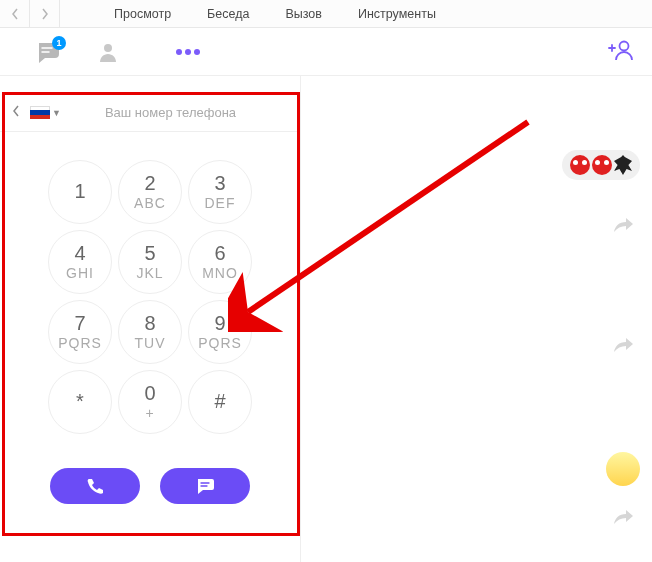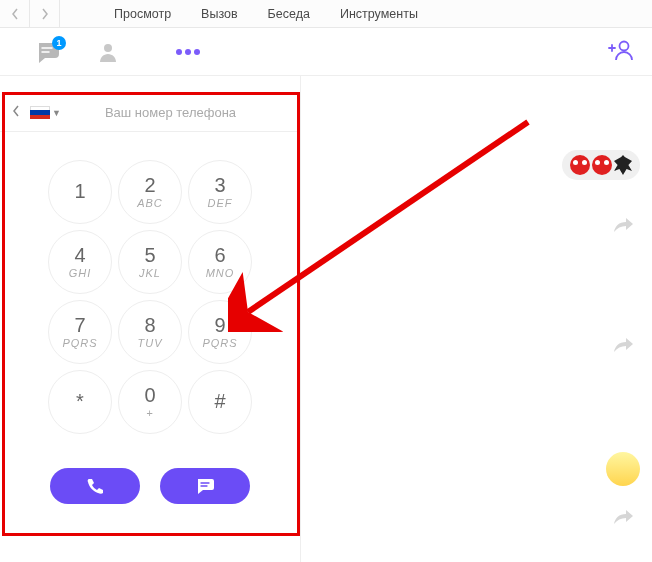--- a/index.html
+++ b/index.html
@@ -1,40 +1,40 @@
 <!DOCTYPE html>
 <html><head>
 <meta charset="utf-8">
 <style>
   * { box-sizing: border-box; margin: 0; padding: 0; font-family: -apple-system, BlinkMacSystemFont, "Segoe UI", Arial, sans-serif; }
   body { width: 652px; height: 562px; background: #fff; position: relative; overflow: hidden; }
   .titlebar { height: 28px; display: flex; align-items: center; border-bottom: 1px solid #e8e8e8; background: #fcfcfc; }
   .navback, .navfwd { width: 30px; height: 28px; display:flex; align-items:center; justify-content:center; color:#b5b5b5; border-right:1px solid #e8e8e8; }
-  .menu { display:flex; gap:2px; padding-left:40px; }
+  .menu { display:flex; gap:8px; padding-left:40px; }
   .menu-item { font-size:12.5px; color:#4a4a4a; padding:0 14px; line-height:28px; }
   .tabbar { height:48px; display:flex; align-items:center; padding:0 18px; border-bottom:1px solid #eee; position:relative; }
   .tab-icon { width:60px; display:flex; justify-content:center; align-items:center; color:#b8b8b8; position:relative; }
   .tab-chat { position:relative; }
   .badge { position:absolute; top:-4px; right:12px; background:#0099ff; color:#fff; font-size:9px; border-radius:50%; width:14px; height:14px; display:flex; align-items:center; justify-content:center; font-weight:bold; }
   .tab-more { margin-left:20px; }
   .add-contact { position:absolute; right:18px; color:#7b5cfa; }
   .main { display:flex; height:calc(100% - 76px); }
   .dialpad-panel { width:300px; position:relative; padding:10px 0 20px; }
   .highlight-box { position:absolute; left:2px; top:92px; width:298px; height:444px; border:3px solid #e60000; pointer-events:none; z-index:50; }
   .phone-input-row { display:flex; align-items:center; height:38px; padding:0 8px; margin-top:8px; border-bottom:1px solid #eee; }
   .collapse-arrow { color:#888; font-size:13px; cursor:pointer; padding:0 4px; }
   .flag { width:20px; height:14px; margin:0 2px 0 6px; display:inline-block; }
   .flag-stripe { height:4.66px; }
   .flag-dd { font-size:9px; color:#888; margin-right:4px; }
   .phone-input { border:none; outline:none; font-size:13px; flex:1; color:#333;margin-left:40px; }
   .phone-input::placeholder { color:#aaa; }
   .keypad { display:grid; grid-template-columns:repeat(3,64px); grid-template-rows:repeat(4,64px); gap:6px 6px; justify-content:center; margin-top:28px; }
   .key { border:1px solid #eee; border-radius:50%; display:flex; flex-direction:column; align-items:center; justify-content:center; color:#666; background:#fff; }
   .key-digit { font-size:20px; font-weight:300; line-height:1; }
-  .key-letters { font-size:11px; letter-spacing:1px; color:#aaa; margin-top:2px;font-style:italic; }
+  .key-letters { font-size:14px; letter-spacing:1px; color:#aaa; margin-top:2px; }
   .action-row { display:flex; justify-content:center; gap:20px; margin-top:34px; }
   .action-btn { width:90px; height:36px; border-radius:18px; background:#6b4cf6; display:flex; align-items:center; justify-content:center; color:#fff; }
   .chat-panel { flex:1; position:relative; border-left:1px solid #eee; }
   .sticker-bubble { position:absolute; right:12px; top:74px; background:#f0f0f0; border-radius:16px; padding:5px 8px; display:flex; gap:2px; }
   .emoji-face { width:20px; height:20px; border-radius:50%; background:#e02020; position:relative; }
   .emoji-face::before, .emoji-face::after { content:""; position:absolute; width:5px; height:5px; background:#fff; border-radius:50%; top:5px; }
   .emoji-face::before { left:3px; }
   .emoji-face::after { right:3px; }
   .bat { width:18px; height:20px; background:#222; clip-path:polygon(50% 0,60% 10%,100% 30%,80% 50%,100% 80%,70% 70%,50% 100%,30% 70%,0 80%,20% 50%,0 30%,40% 10%);}
   .reply-icon { position:absolute; right:18px; color:#ccc; }
@@ -50,22 +50,22 @@
         <path d="M6 1L2 6l4 5" stroke="currentColor" stroke-width="1.5" fill="none"></path>
       </svg>
   </div>
   <div class="navfwd">
     <svg width="8" height="12" viewBox="0 0 8 12">
         <path d="M2 1l4 5-4 5" stroke="currentColor" stroke-width="1.5" fill="none"></path>
       </svg>
   </div>
   <div class="menu">
     <div class="menu-item">Просмотр</div>
+    <div class="menu-item">Беседа</div>
     <div class="menu-item">Вызов</div>
-    <div class="menu-item">Беседа</div>
     <div class="menu-item">Инструменты</div>
   </div>
 </div>
 
 <div class="tabbar">
   <div class="tab-icon tab-chat">
     <svg width="26" height="24" viewBox="0 0 26 24">
         <path d="M4 3h16a4 4 0 014 4v7a4 4 0 01-4 4H10l-6 5V3z" fill="#b8b8b8"></path>
         <path d="M7 8h10M7 12h7" stroke="#fff" stroke-width="1.5" stroke-linecap="round"></path>
       </svg>

